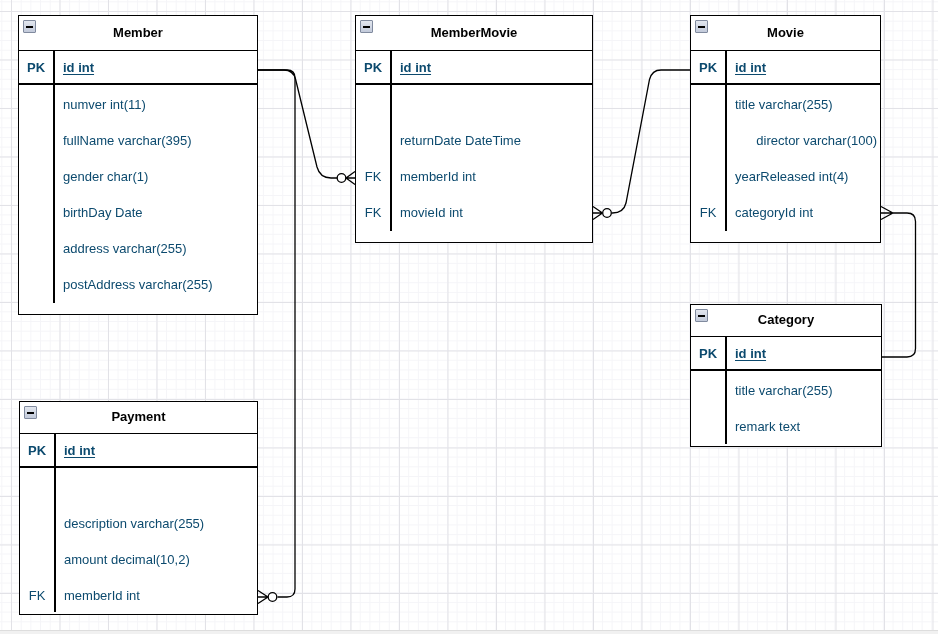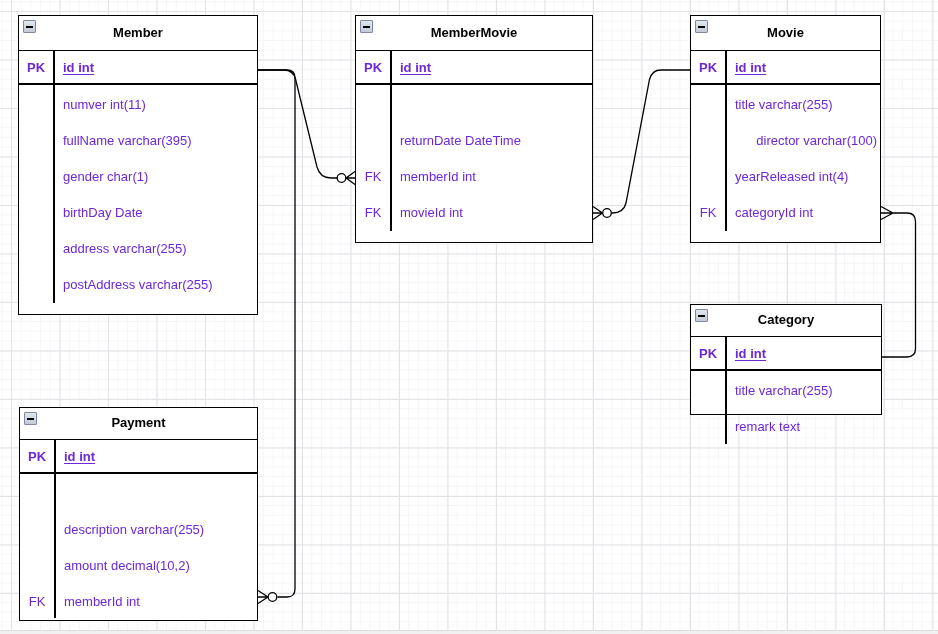--- a/index.html
+++ b/index.html
@@ -30,21 +30,21 @@
     font-weight:bold; font-size:13px; color:#000;
   }
   .collapse-box {
     position:absolute; left:4px; top:4px; width:13px; height:13px;
     background:linear-gradient(#e2e6ee,#c2cada);
     border:1px solid #808a9e; border-radius:1px;
   }
   .collapse-box .minus {
     position:absolute; left:2px; right:2px; top:5px; height:1.6px; background:#000;
   }
-  .row { position:absolute; left:0; right:0; font-size:13px; color:#6d28d9; }
+  .row { position:absolute; left:0; right:0; font-size:13px; color:#0c4a6e; }
   .row .keycol {
     position:absolute; left:0; width:34px; text-align:center; top:0; bottom:0;
   }
   .row .attrtext { position:absolute; left:44px; right:3px; top:0; bottom:0; white-space:nowrap; overflow:hidden; }
   .pk-row { border-bottom:2.2px solid #000; font-weight:bold; }
   .pk-row .attrtext { text-decoration:underline; text-underline-offset:2px; }
   .v-sep { position:absolute; width:1.5px; background:#000; left:34px; }
 
   #bottom-bar {
     position:absolute; left:0; right:0; bottom:0; height:4px;
@@ -158,39 +158,39 @@
         <div class="row" style="top: 143.3px; height: 36px; line-height: 36px;">
           <span class="keycol"></span>
           <span class="attrtext">yearReleased int(4)</span>
         </div>
         <div class="row" style="top: 179.3px; height: 36px; line-height: 36px;">
           <span class="keycol">FK</span>
           <span class="attrtext">categoryId int</span>
         </div>
         <div class="v-sep" style="top: 35.3px; height: 180px;"></div>
       </div>
-      <div class="entity" style="left: 690px; top: 304px; width: 192px; height: 111px;">
+      <div class="entity" style="left: 690px; top: 304px; width: 192px; height: 143px;">
         <div class="e-header" style="height: 32.3px; line-height: 30.8px;"><span class="collapse-box">
             <span class="minus"></span>
           </span><span>Category</span></div>
         <div class="row pk-row" style="top: 32.3px; height: 33.8px; line-height: 33.8px;">
           <span class="keycol">PK</span>
           <span class="attrtext">id int</span>
         </div>
         <div class="row" style="top: 68.3px; height: 36px; line-height: 36px;">
           <span class="keycol"></span>
           <span class="attrtext">title varchar(255)</span>
         </div>
         <div class="row" style="top: 104.3px; height: 36px; line-height: 36px;">
           <span class="keycol"></span>
           <span class="attrtext">remark text</span>
         </div>
         <div class="v-sep" style="top: 32.3px; height: 107px;"></div>
       </div>
-      <div class="entity" style="left: 19px; top: 401px; width: 239px; height: 214px; margin-top: 6px;">
+      <div class="entity" style="left: 19px; top: 401px; width: 239px; height: 214px;">
         <div class="e-header" style="height: 32.3px; line-height: 30.8px;"><span class="collapse-box">
             <span class="minus"></span>
           </span><span>Payment</span></div>
         <div class="row pk-row" style="top: 32.3px; height: 33.8px; line-height: 33.8px;">
           <span class="keycol">PK</span>
           <span class="attrtext">id int</span>
         </div>
         <div class="row" style="top: 68.3px; height: 36px; line-height: 36px;">
           <span class="keycol"></span>
         </div>

